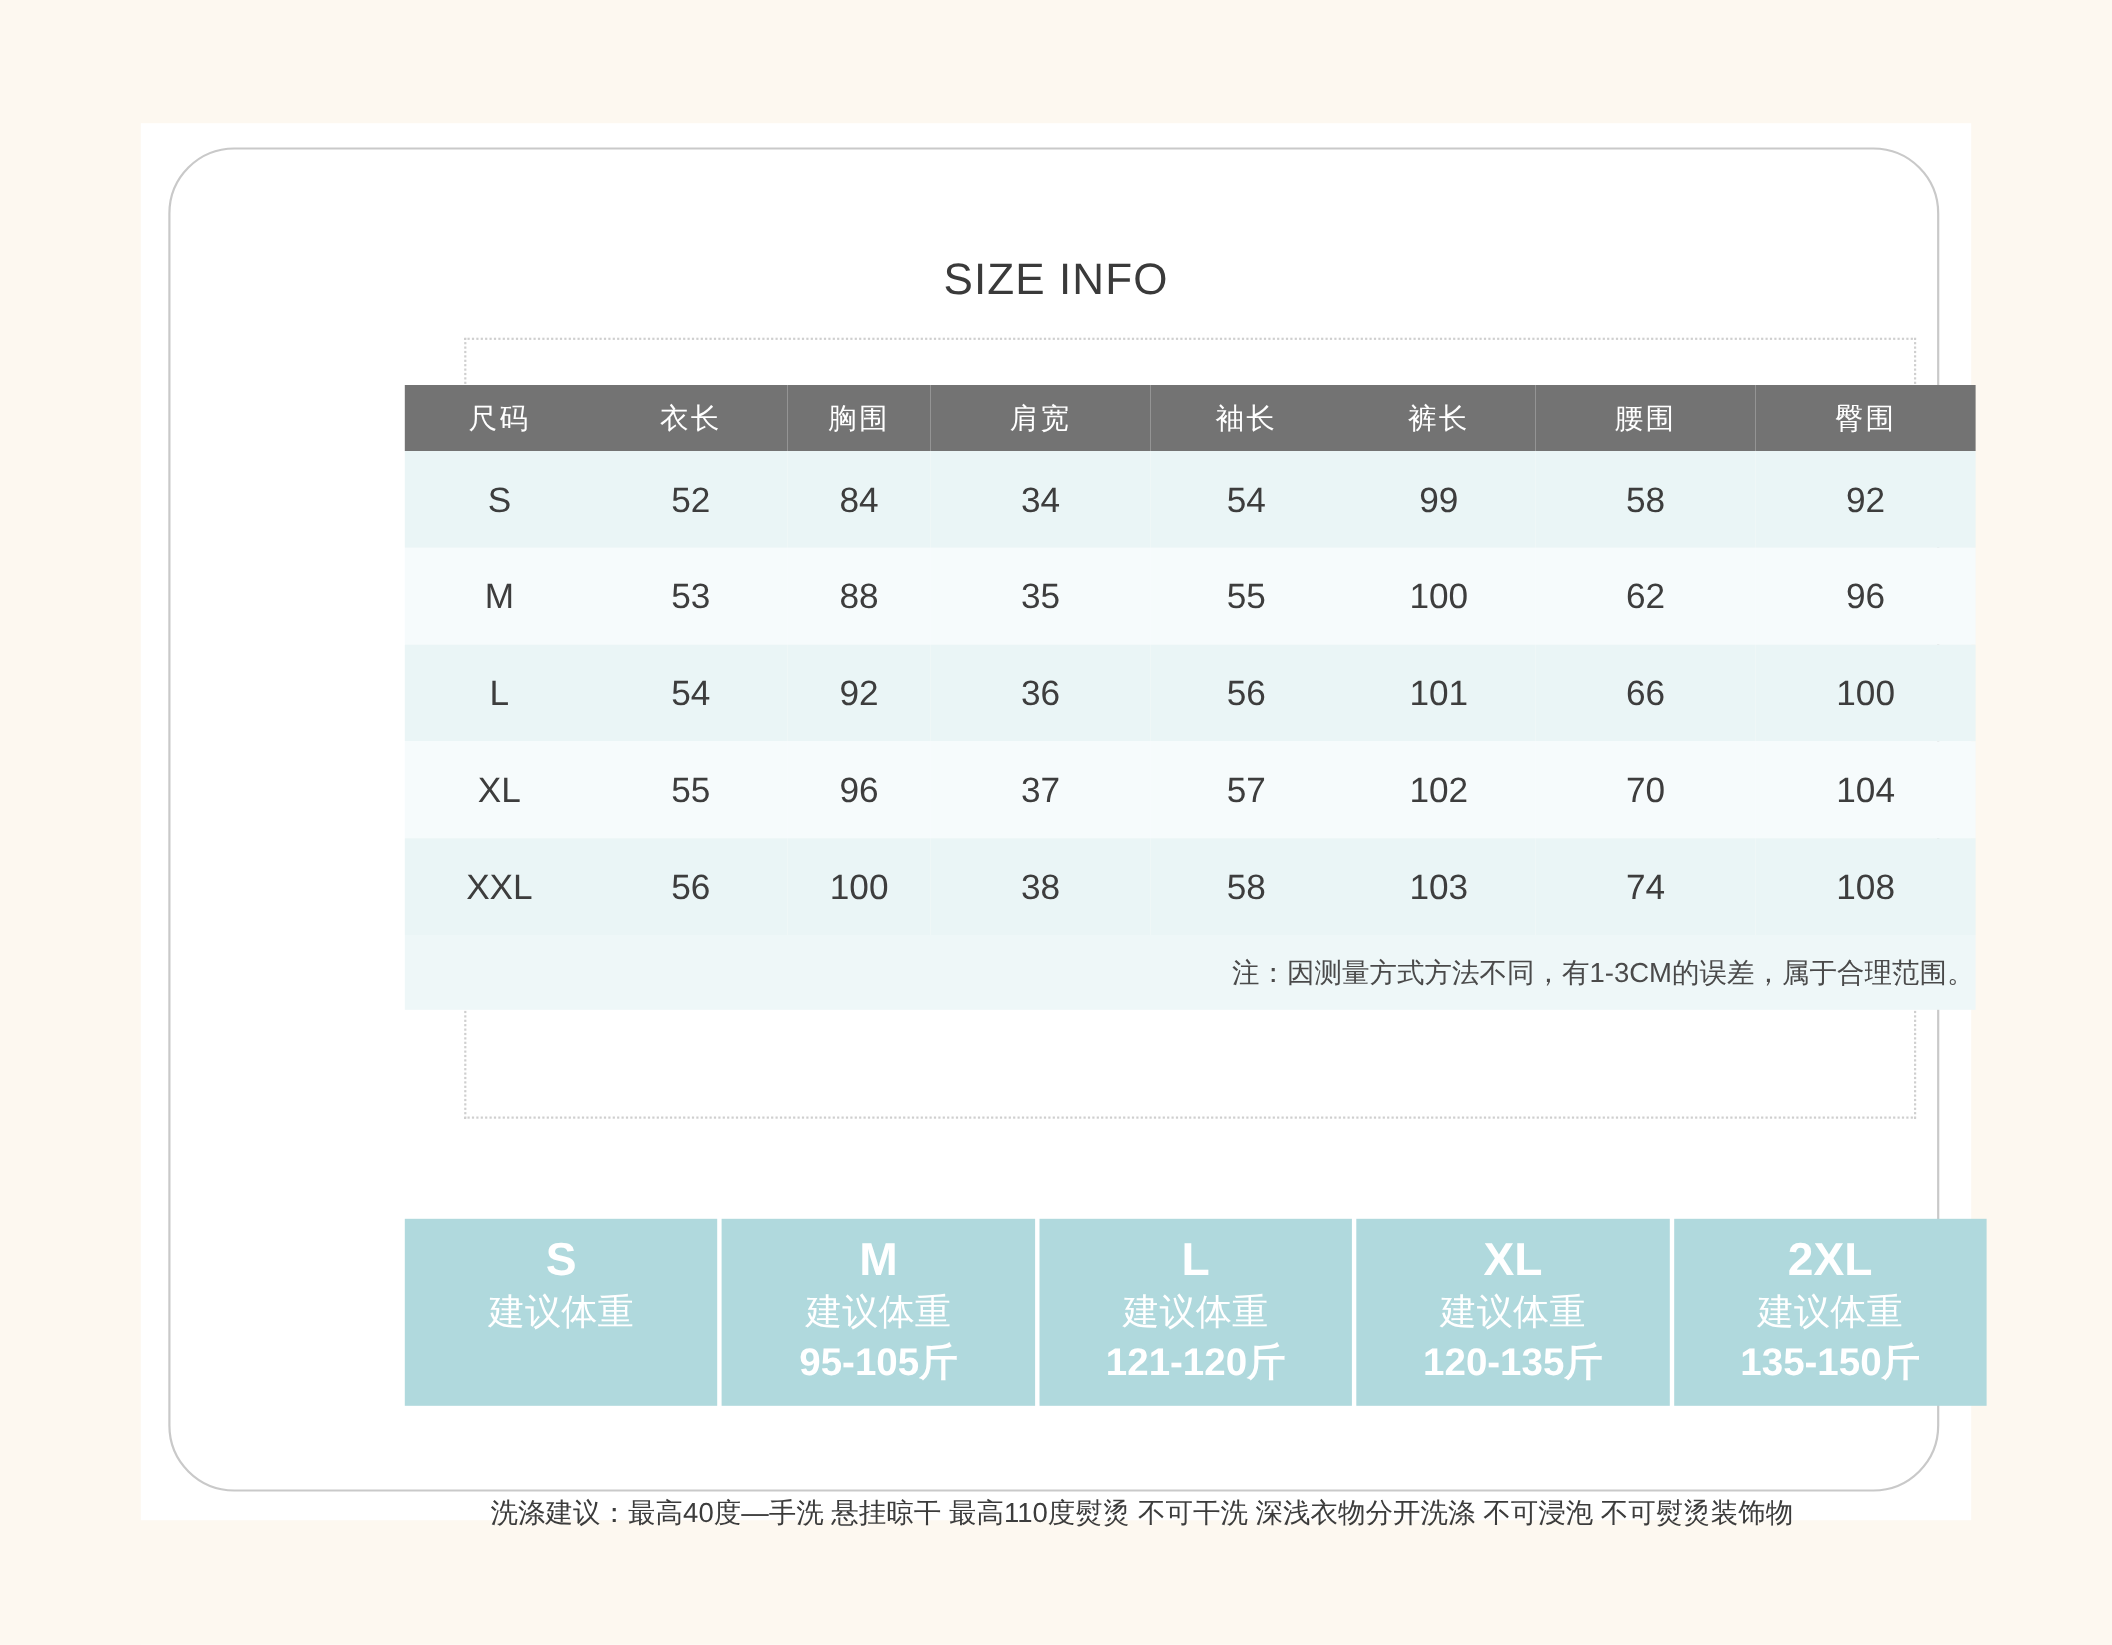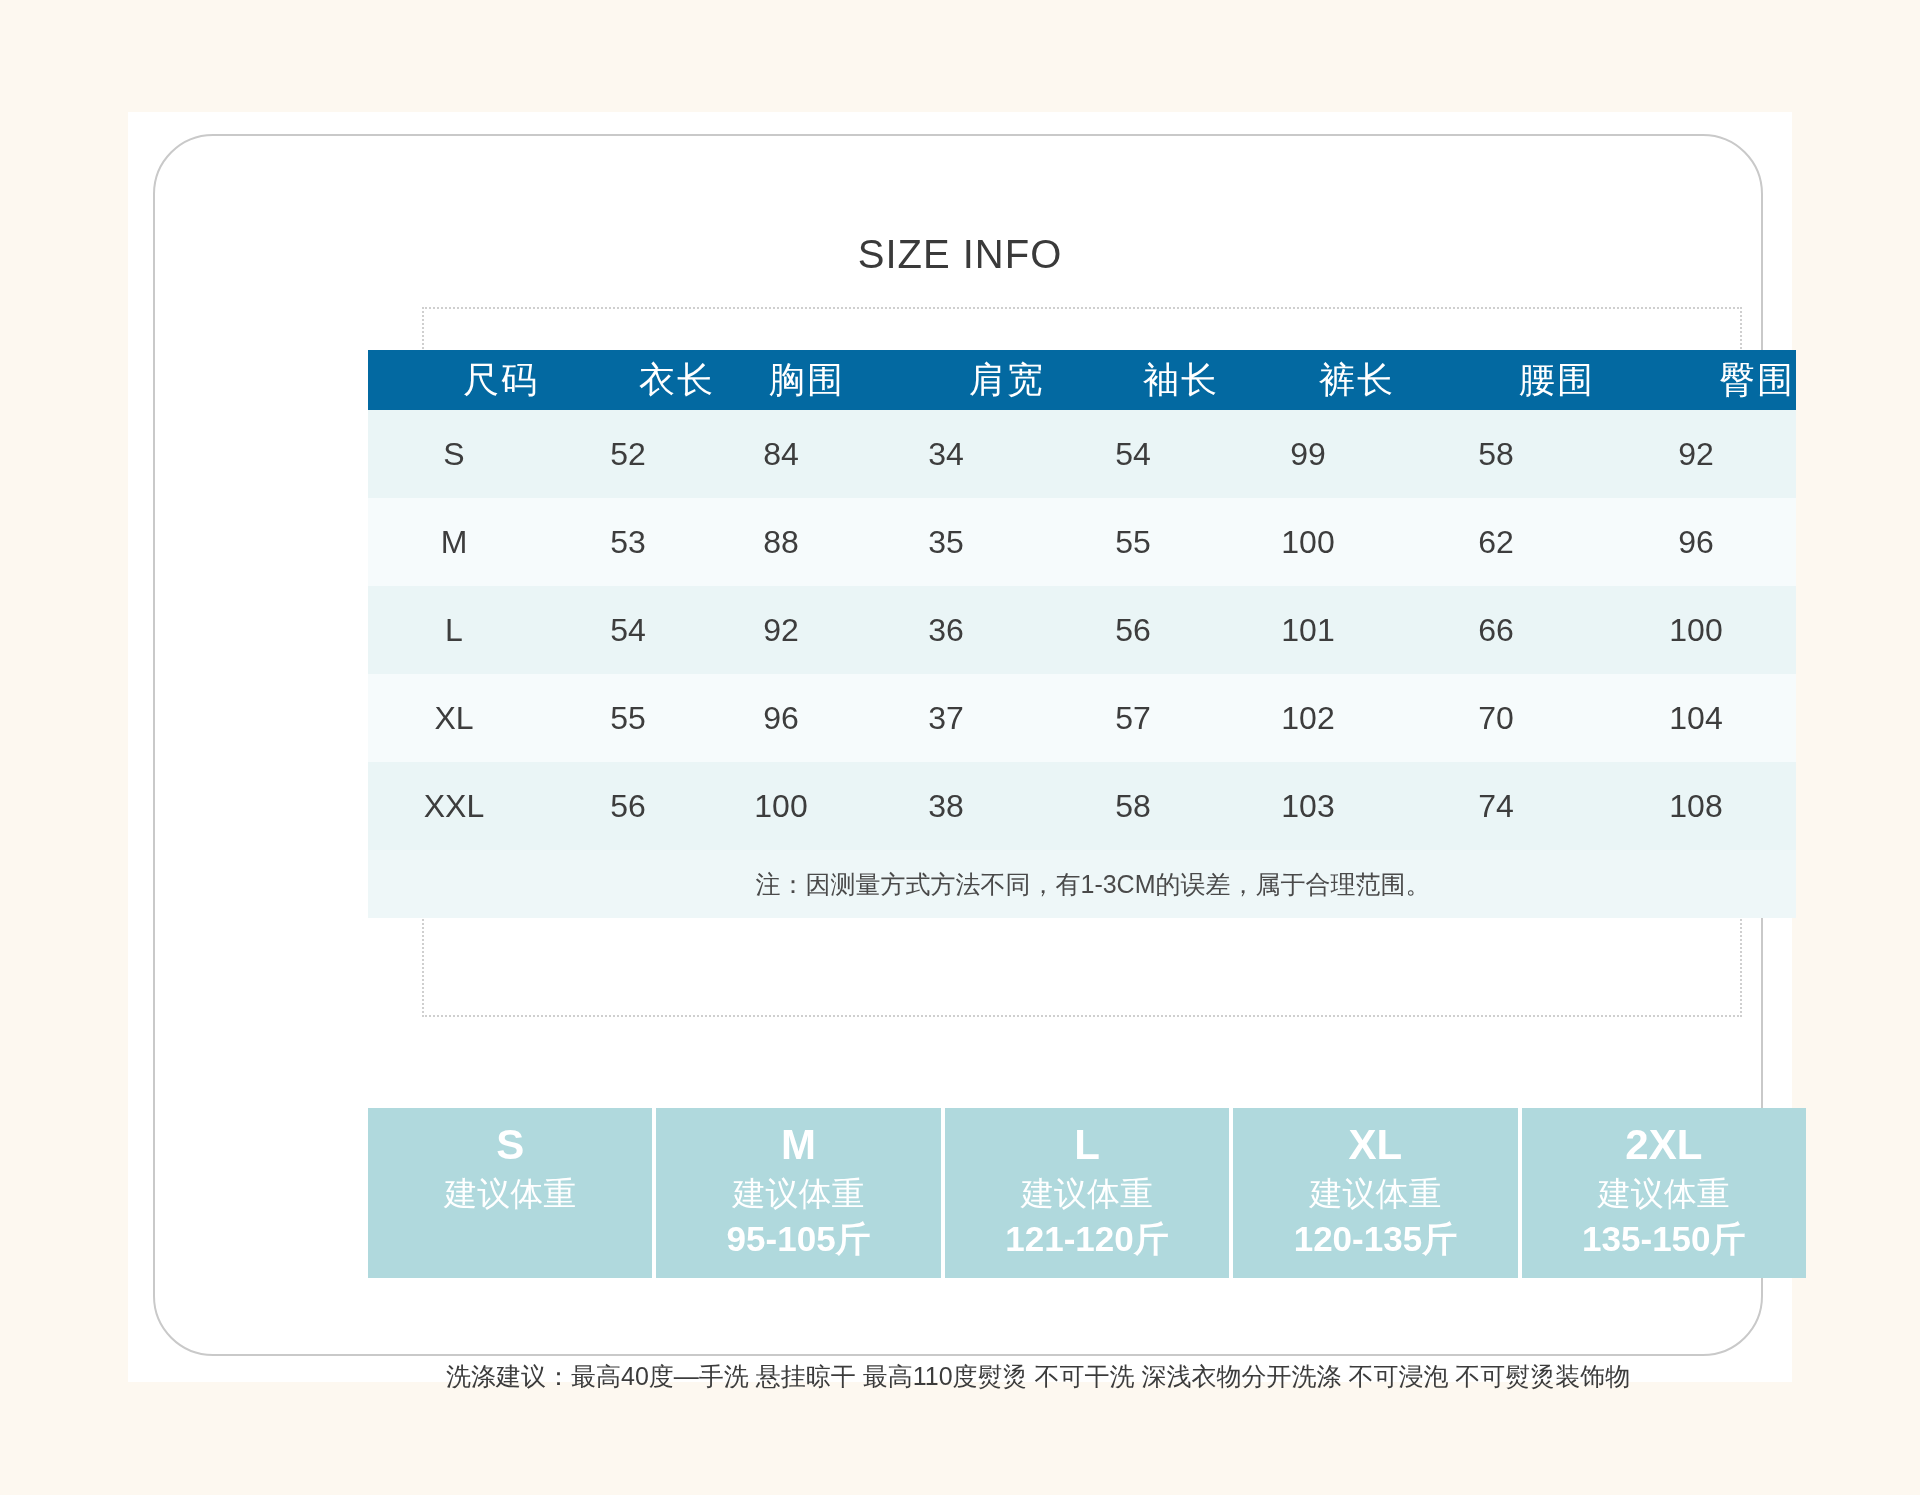--- a/index.html
+++ b/index.html
@@ -76,28 +76,27 @@
   
   .size-table {
     position: absolute;
     left: 240px;
     top: 238px;
     width: 1428px;
     border-collapse: collapse;
     table-layout: fixed;
   }
   .size-table th {
-    background: #0369a1;
+    background: #737373;
     color: #ffffff;
-    font-size: 36px;
+    font-size: 26px;
     font-weight: normal;
     height: 58px;
     font-family: "Liberation Serif", serif;
     letter-spacing: 2px;
-    text-align: right;
   }
   .size-table td {
     text-align: center;
     font-size: 32px;
     color: #3d3d3d;
     height: 86px;
     font-family: "Liberation Sans", sans-serif;
   }
   .size-table tbody tr:nth-child(odd) td {
     background: #eaf5f6;
@@ -109,21 +108,21 @@
   .size-table col.c1 { width: 176px; }
   .size-table col.c2 { width: 130px; }
   .size-table col.c3 { width: 200px; }
   .size-table col.c4 { width: 174px; }
   .size-table col.c5 { width: 176px; }
   .size-table col.c6 { width: 200px; }
   .size-table col.c7 { width: 200px; }
 
   .note-row td {
     background: #eef7f8 !important;
-    text-align: center;
+    text-align: right;
     padding-left: 23px;
     font-size: 25px !important;
     color: #4a4a4a;
     height: 66px !important;
     font-family: "Liberation Sans", sans-serif;
   }
 
   
   .weight-row {
     position: absolute;

